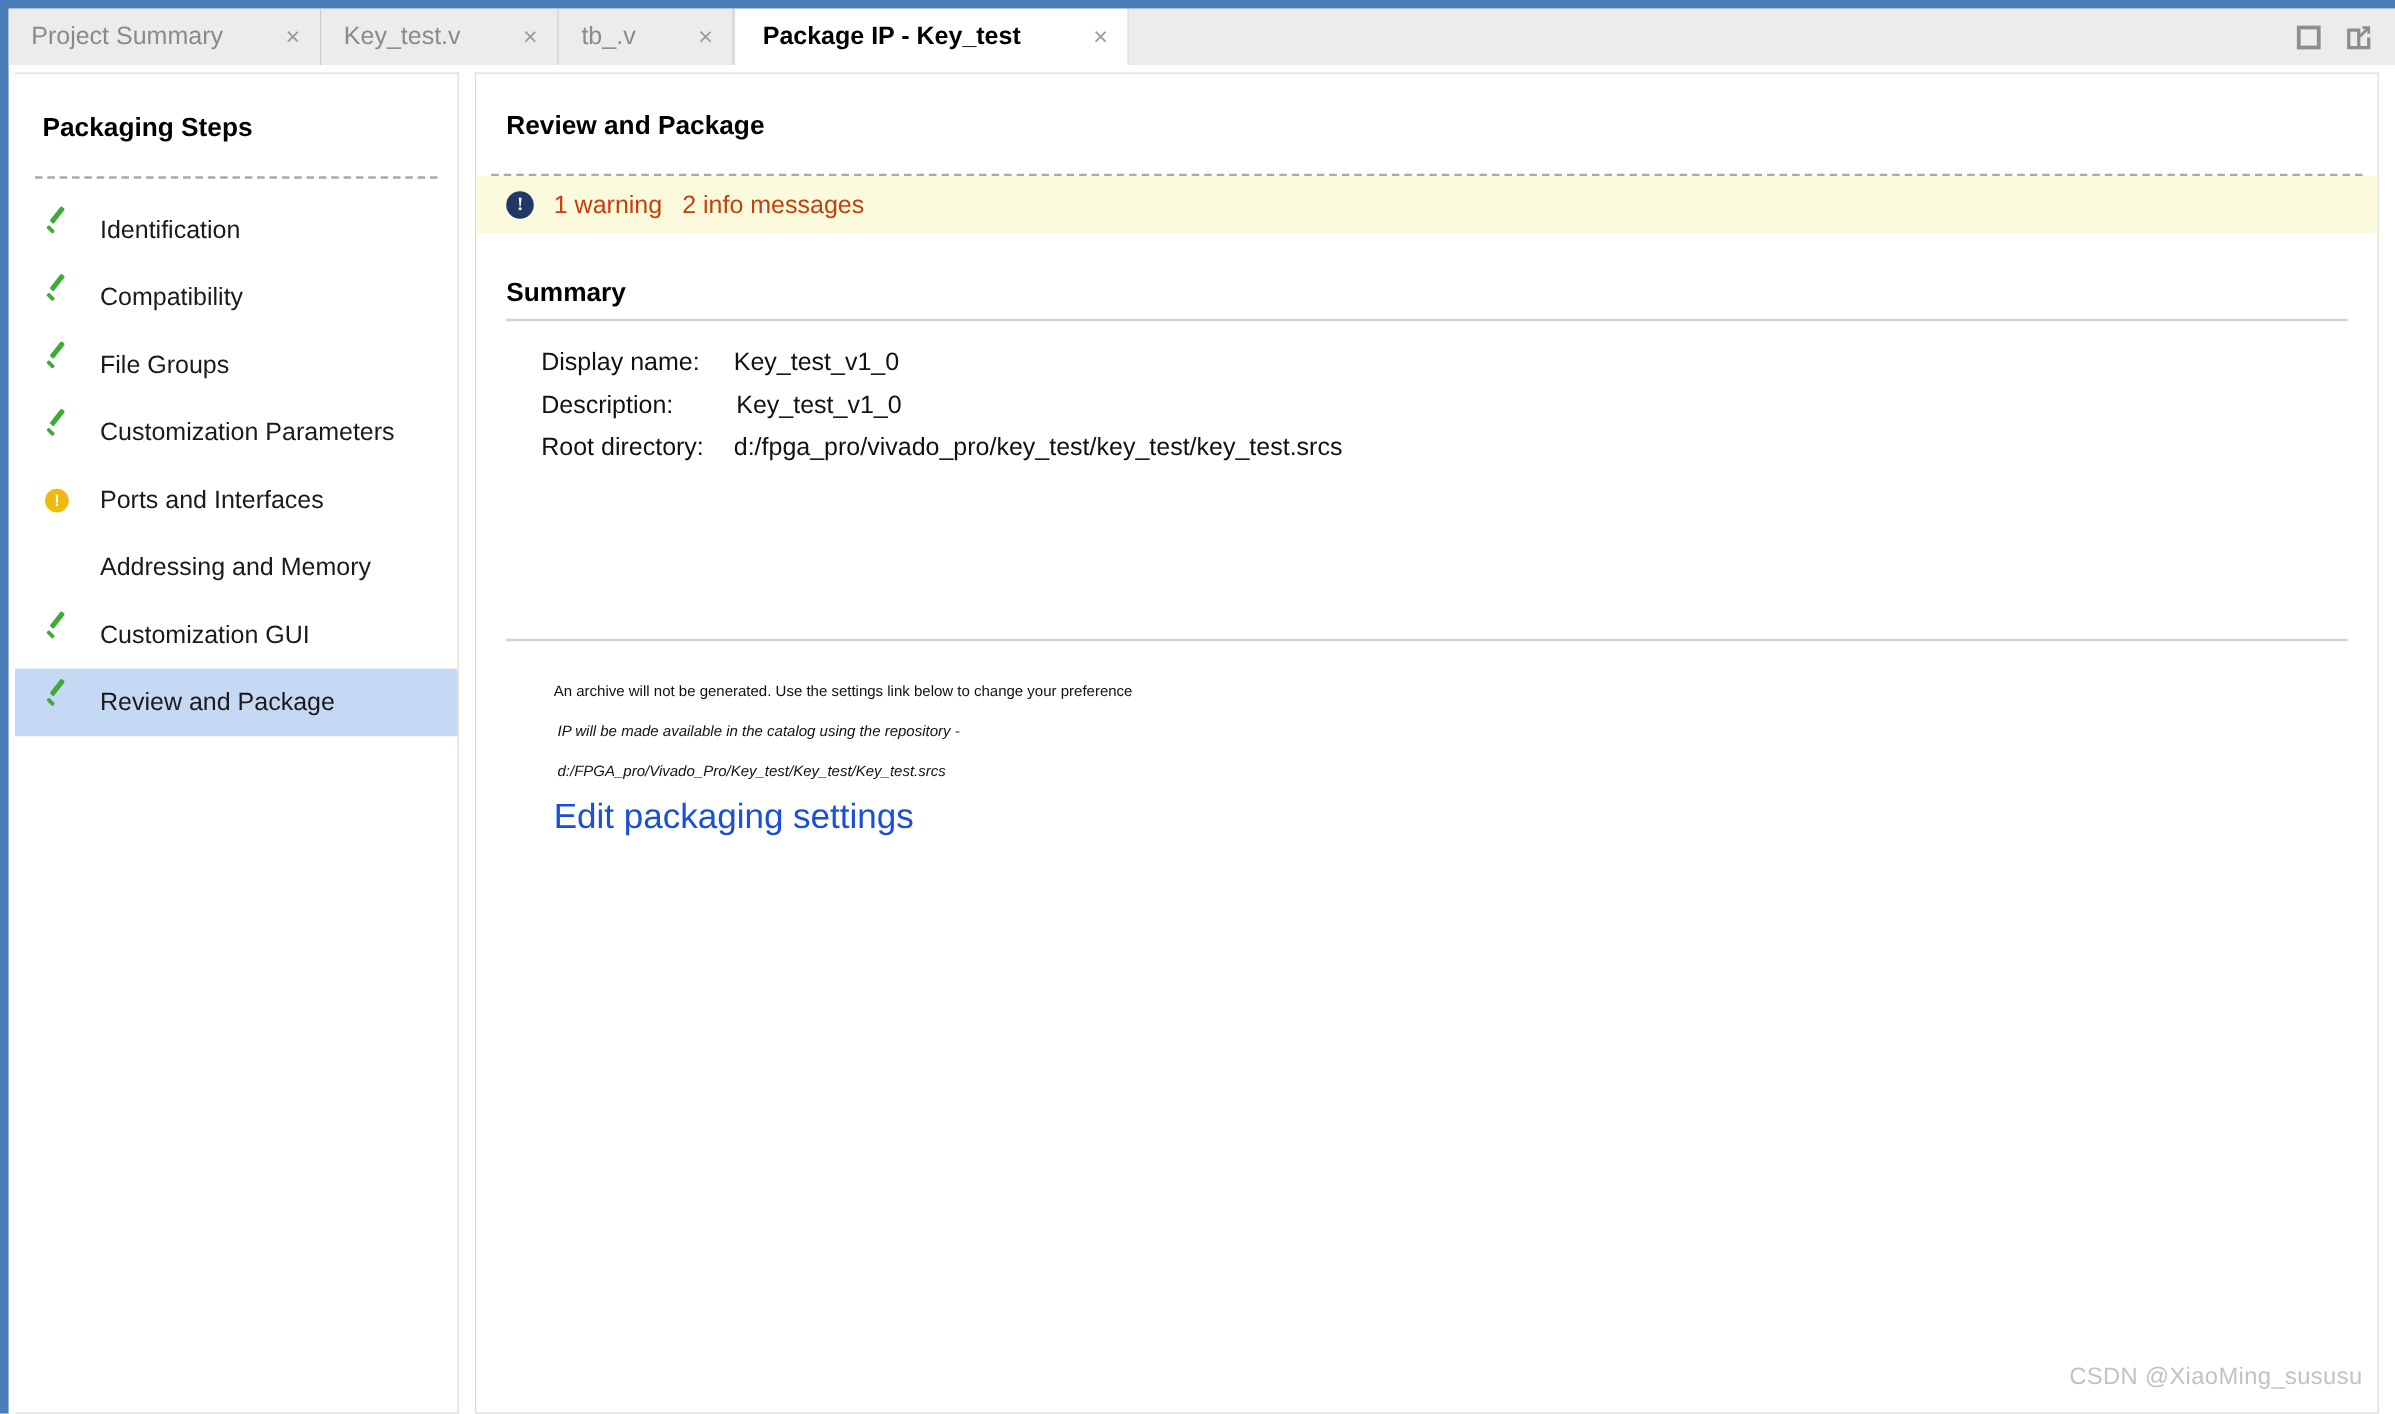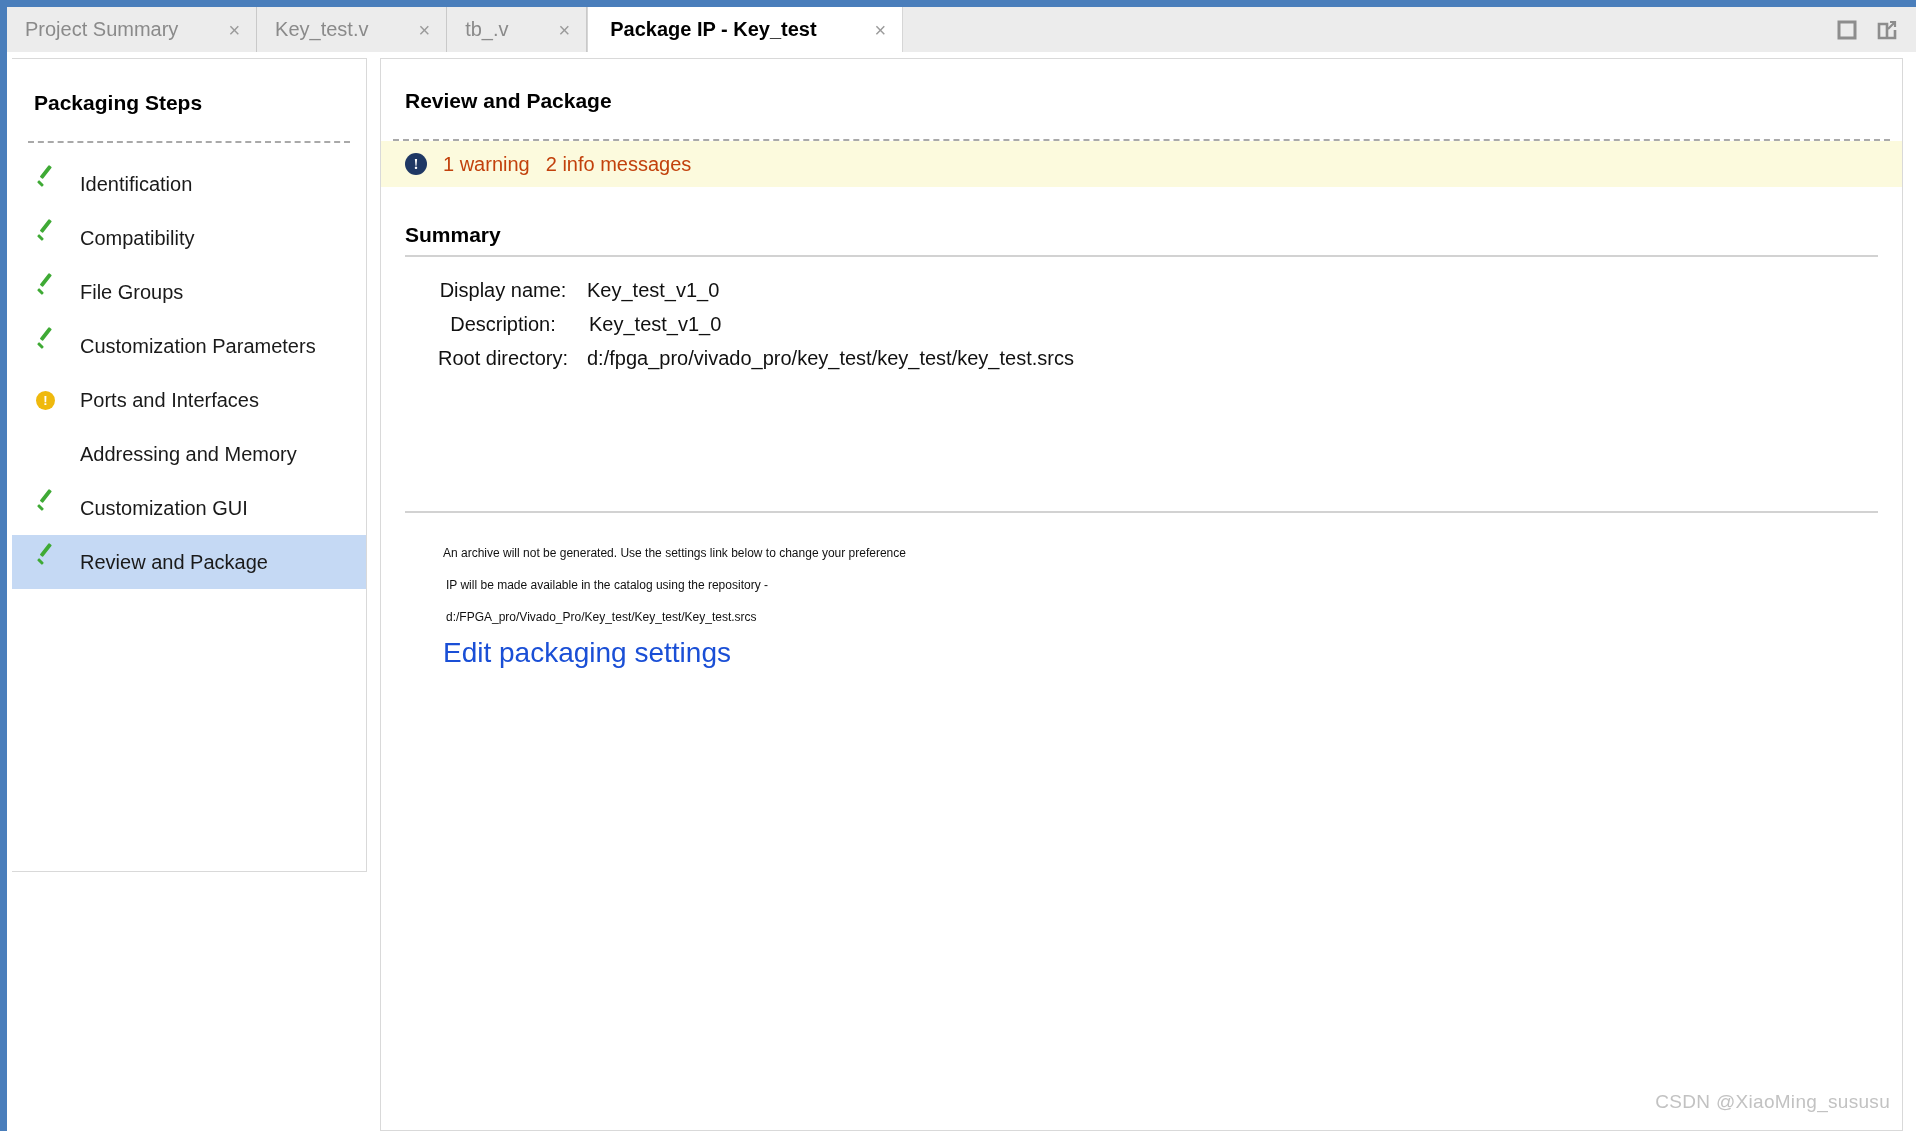--- a/index.html
+++ b/index.html
@@ -86,21 +86,21 @@
     position: absolute;
     left: 7px; top: 52px;
     width: 1909px; height: 1079px;
     background: #ffffff;
   }
 
   
   .steps-panel {
     position: absolute;
     left: 5px; top: 6px;
-    width: 355px; height: 814px;
+    width: 355px; height: 1073px;
     background: #ffffff;
     border: 1px solid #d9d9d9;
     border-left: none;
   }
   .steps-title {
     font-size: 21px;
     font-weight: bold;
     color: #000;
     padding: 32px 0 0 22px;
   }
@@ -243,33 +243,33 @@
   }
 
   .summary-rows { margin: 22px 0 0 28px; }
   .summary-row {
     display: flex;
     align-items: baseline;
     height: 34px;
     font-size: 20px;
     color: #111;
   }
-  .summary-label { width: 140px; text-align: center; }
+  .summary-label { width: 140px; }
   .summary-value { padding-left: 14px; }
   .summary-value.indented { padding-left: 16px; }
 
   .after-lines { margin: 24px 0 0 38px; }
   .after-line {
     font-size: 12px;
     color: #111;
     height: 32px;
     display: flex;
     align-items: center;
   }
-  .after-line.sub { padding-left: 3px; }
+  .after-line.sub { padding-left: 3px; font-style: italic; }
   .edit-link {
     font-size: 28px;
     color: #1a4fd6;
     text-decoration: none;
     height: 32px;
     display: inline-flex;
     align-items: center;
     margin-top: 4px;
   }
 

